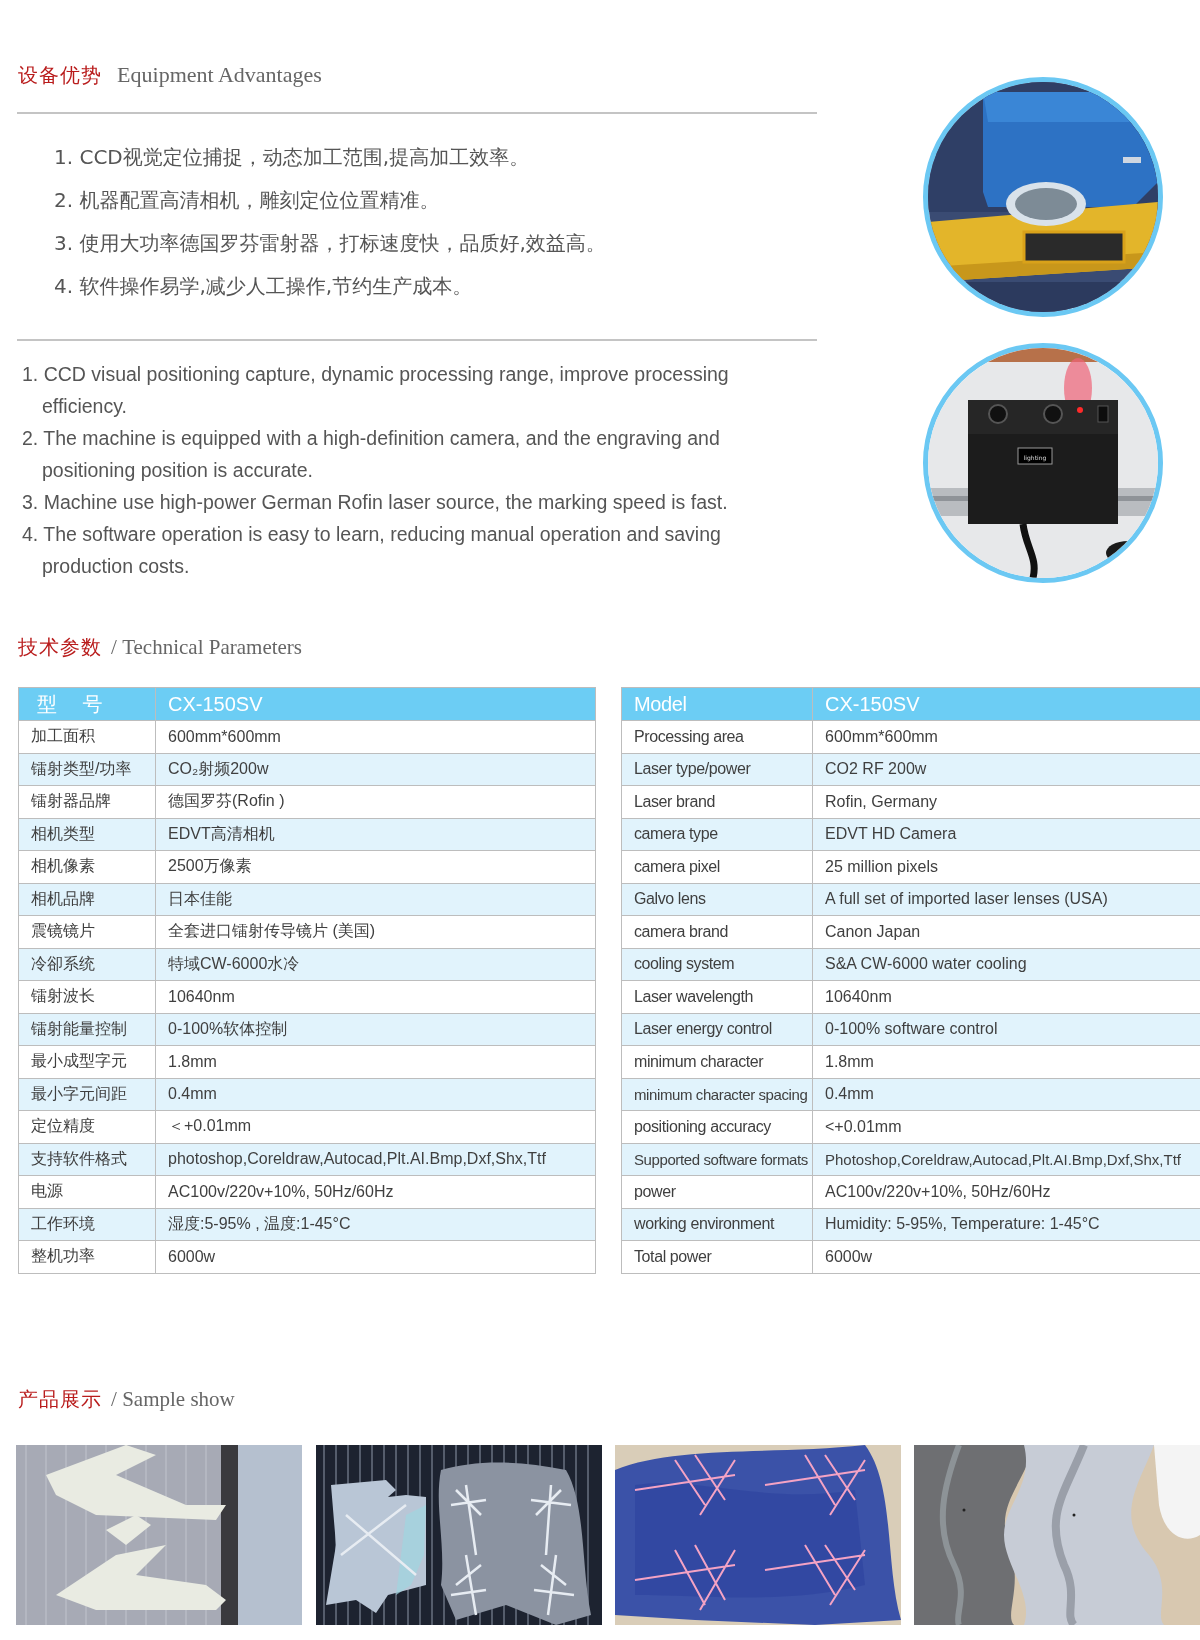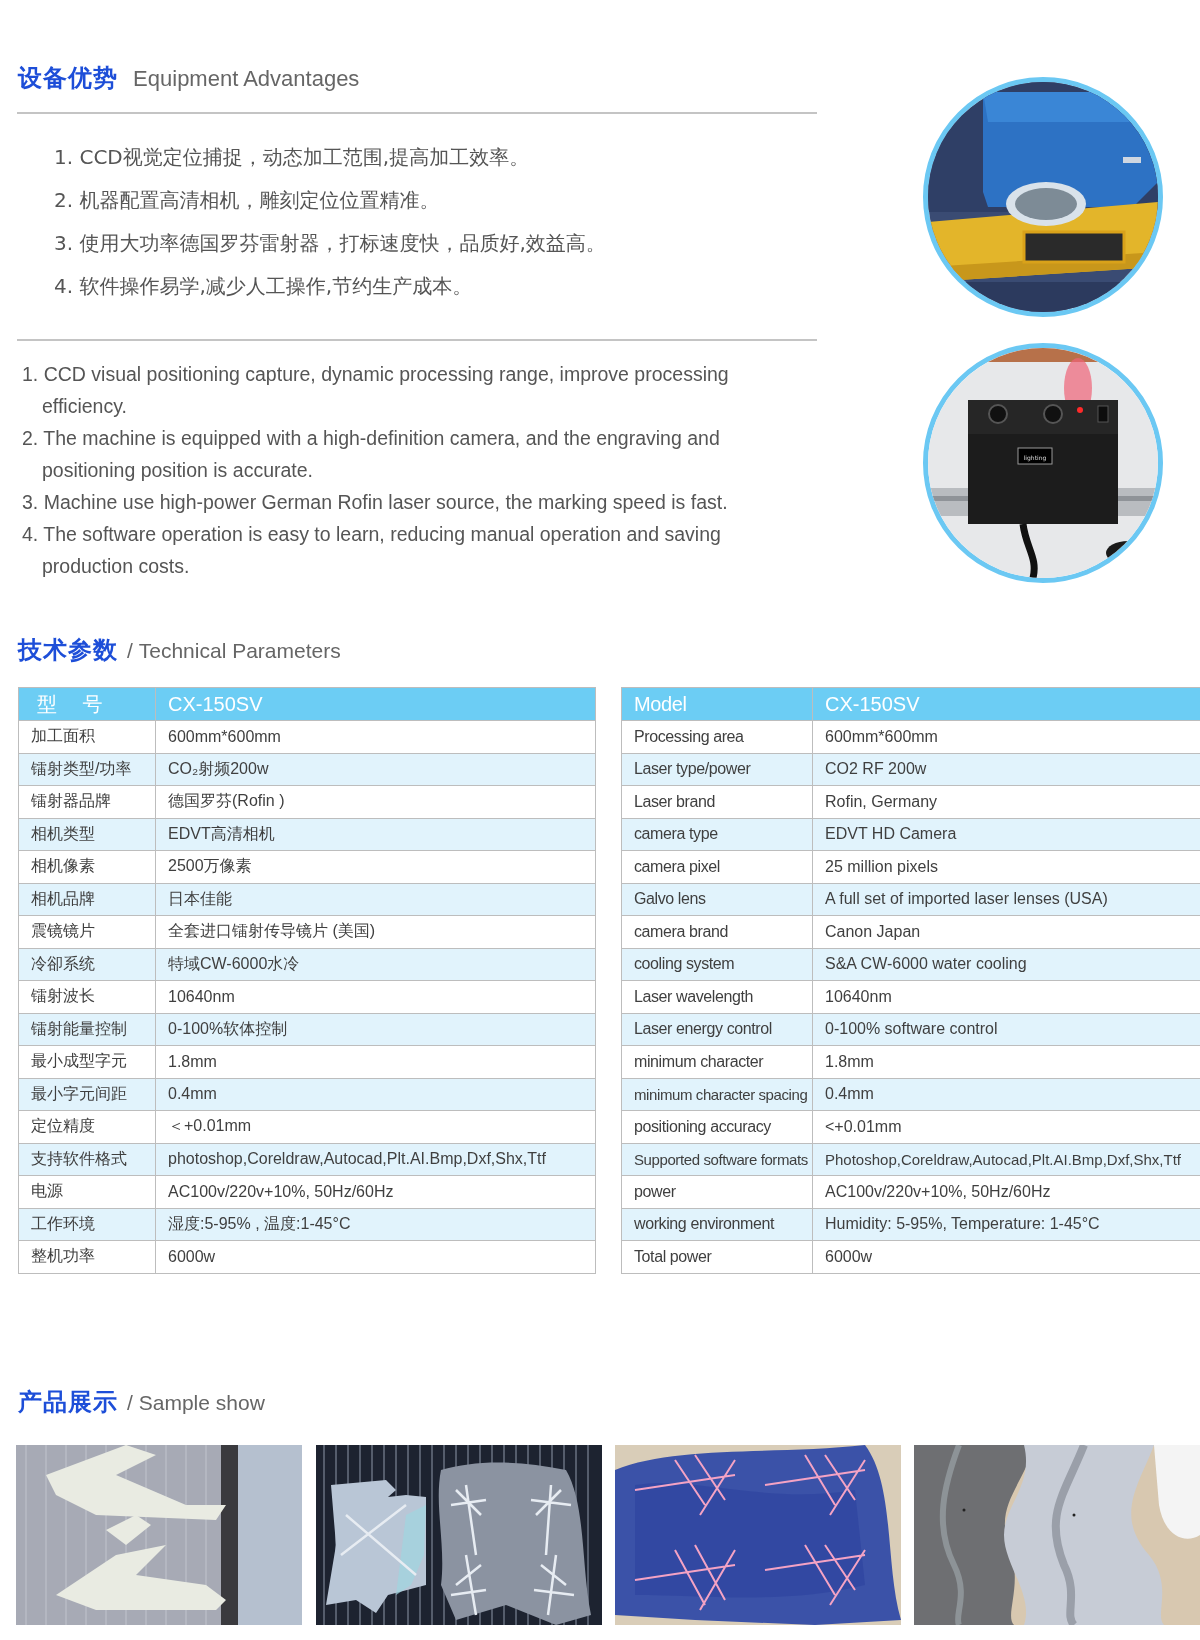--- a/index.html
+++ b/index.html
@@ -1,21 +1,21 @@
 <!DOCTYPE html>
 <html><head>
 <meta charset="utf-8">
 <style>
   html, body { margin: 0; padding: 0; background: #ffffff; }
   body { width: 1200px; height: 1640px; position: relative; overflow: hidden;
          font-family: "DejaVu Sans", "Liberation Sans", sans-serif; color: #4a4a4a; }
 
   .sec-title { position: absolute; left: 18px; white-space: nowrap; }
-  .sec-title .cn { color: #1d4ed8; font-weight: bold; font-size: 24px; letter-spacing: 1px; }
-  .sec-title .en { color: #666; font-size: 21px; margin-left: 10px; font-family: Liberation Sans, sans-serif; }
+  .sec-title .cn { color: #b91c1c; font-weight: normal; font-size: 20px; letter-spacing: 1px; }
+  .sec-title .en { color: #666; font-size: 21px; margin-left: 10px; font-family: Liberation Serif, serif; }
 
   .hr { position: absolute; left: 17px; width: 800px; height: 2px; background: #c4c4c4; }
 
   .cn-list { position: absolute; left: 18px; top: 142px; width: 800px; list-style: none; margin: 0; padding: 0; }
   .cn-list li { font-size: 20px; color: #555; height: 43px; line-height: 30px; white-space: nowrap; margin-left: 36px; }
 
   .en-list { position: absolute; left: 22px; top: 358px; width: 770px; list-style: none; margin: 0; padding: 0; }
   .en-list li { font-size: 19.5px; line-height: 32px; color: #555; padding-left: 20px; text-indent: -20px;
                font-family: "Liberation Sans", sans-serif; }
 

